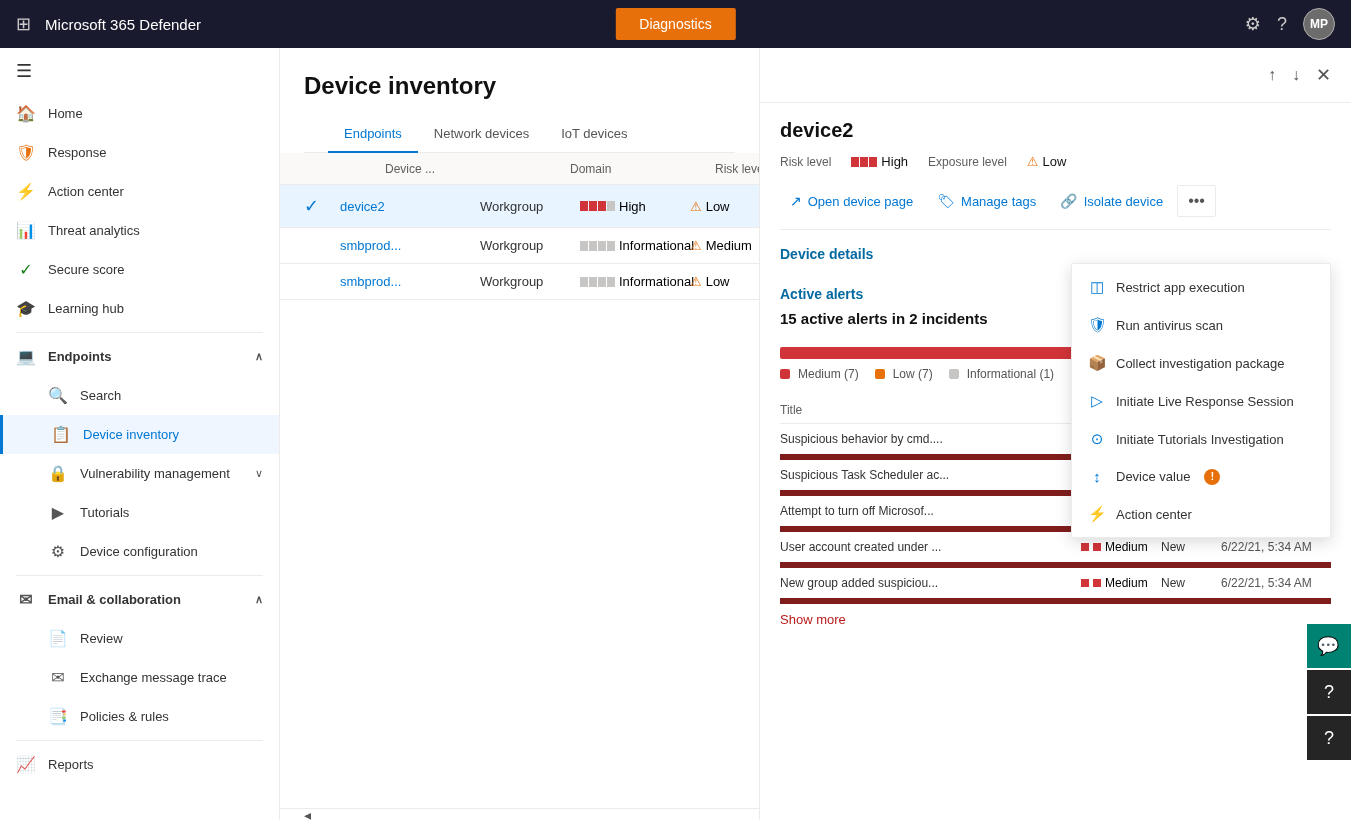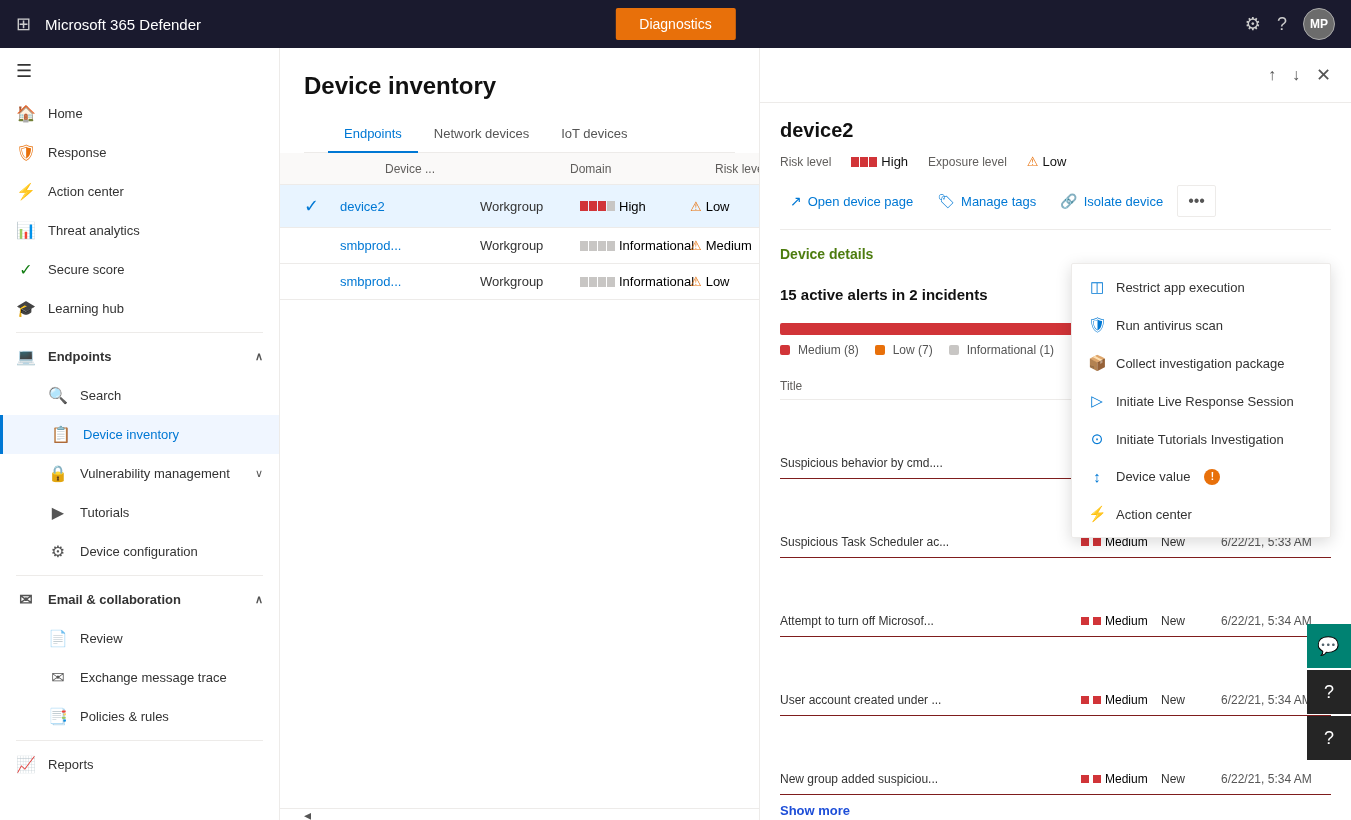--- a/index.html
+++ b/index.html
@@ -244,21 +244,21 @@
       cursor: pointer;
       font-size: 13px;
       color: #333;
     }
     .dropdown-item-icon { font-size: 15px; color: #0078d4; width: 18px; text-align: center; }
 
     
     .section-label {
       font-size: 14px;
       font-weight: 600;
-      color: #4d7c0f;
+      color: #0369a1;
       margin-bottom: 8px;
     }
     .alert-count-text {
       font-size: 15px;
       font-weight: 600;
       color: #111;
       margin-bottom: 20px;
     }
 
     
@@ -274,33 +274,32 @@
       grid-template-columns: 1fr 80px 60px 110px;
       padding: 6px 0;
       border-bottom: 1px solid #edebe9;
       font-size: 12px;
       color: #605e5c;
     }
     .alerts-row {
       display: grid;
       grid-template-columns: 1fr 80px 60px 110px;
       padding: 8px 0;
-      border-bottom: 1px solid #7f1d1d;
+      border-bottom: 6px solid #7f1d1d;
       align-items: center;
       font-size: 12px;
-      margin-top: 48px;
     }
     .severity-badge { display: flex; align-items: center; gap: 4px; }
     .sev-block { width: 8px; height: 8px; }
     .sev-block.red { background: #d13438; }
     .status-text { color: #333; }
     .timestamp { color: #555; white-space: nowrap; }
     .alert-title { color: #333; white-space: nowrap; overflow: hidden; text-overflow: ellipsis; padding-right: 8px; }
 
-    .show-more { color: #1d4ed8; cursor: pointer; font-size: 13px; margin-top: 8px; font-weight: bold; }
+    .show-more { color: #b91c1c; cursor: pointer; font-size: 13px; margin-top: 8px; }
 
     
     .right-float {
       position: fixed;
       right: 0;
       bottom: 60px;
       display: flex;
       flex-direction: column;
       gap: 2px;
     }
@@ -560,31 +559,32 @@
             <span class="action-btn-icon">🔗</span>
             <span>Isolate device</span>
           </button>
           <button class="more-btn">•••</button>
         </div>
 
         <div class="section-label">Device details</div>
 
         <div style="height:16px"></div>
 
+        <div class="section-label">Active alerts</div>
         <div class="alert-count-text">15 active alerts in 2 incidents</div>
 
         <div class="alert-bar">
           <div class="alert-bar-segment" style="width:68%;background:#d13438;"></div>
           <div class="alert-bar-segment" style="width:32%;background:#e8700a;"></div>
         </div>
 
         <div class="alert-legend">
           <div class="legend-item">
             <div class="legend-dot" style="background:#d13438;"></div>
-            <span>Medium (8)</span>
+            <span>Medium (7)</span>
           </div>
           <div class="legend-item">
             <div class="legend-dot" style="background:#e8700a;"></div>
             <span>Low (7)</span>
           </div>
           <div class="legend-item">
             <div class="legend-dot" style="background:#c8c6c4;"></div>
             <span>Informational (1)</span>
           </div>
         </div>

